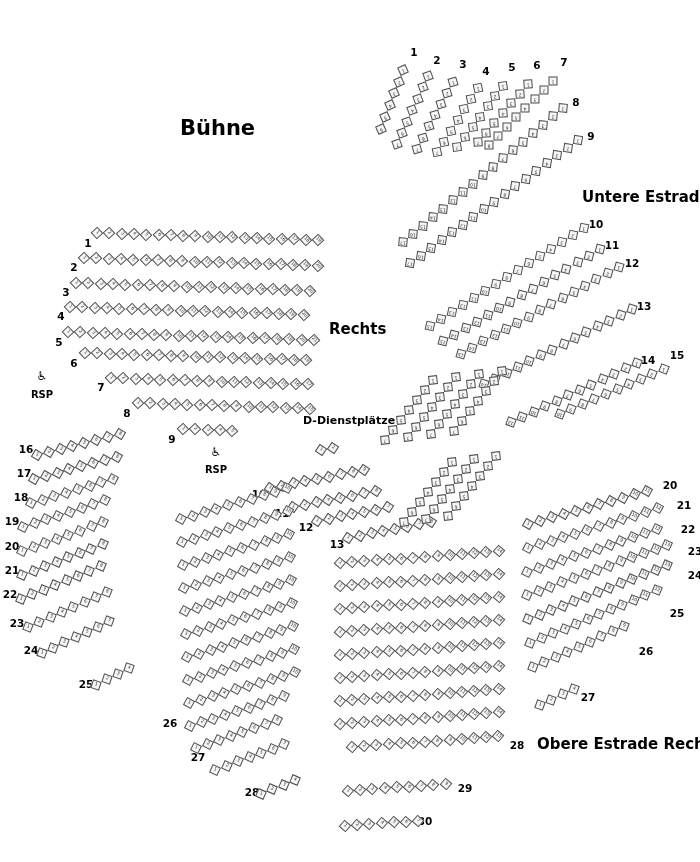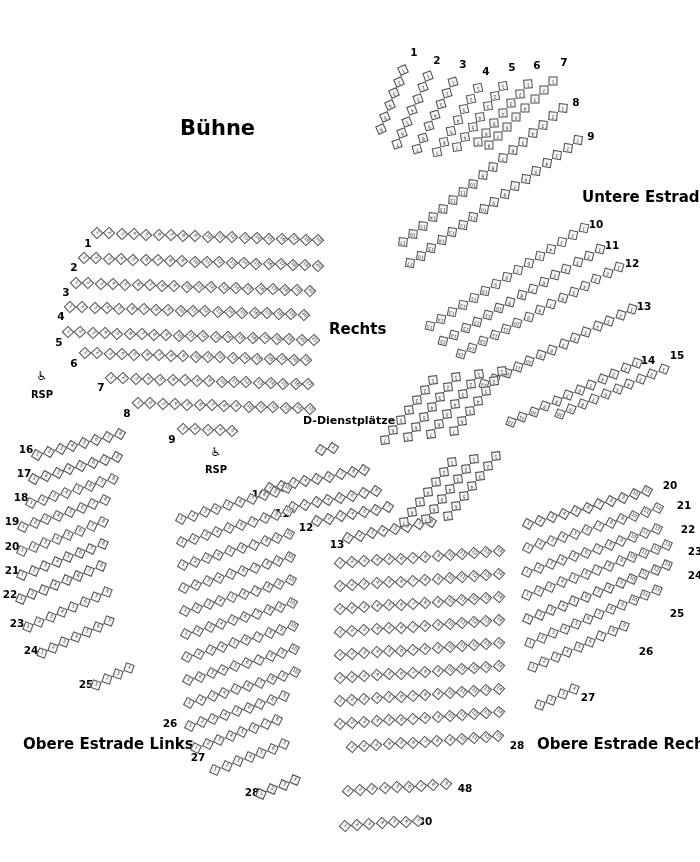--- a/index.html
+++ b/index.html
@@ -35,21 +35,20 @@
     transform:translate(-50%,-50%);white-space:nowrap;
   }
 </style>
 </head>
 <body>
 
 <div id="map">
   <span class="sec-label" id="lbl-stage">Bühne</span>
   <span class="sec-label" id="lbl-parkett">Rechts</span>
   <span class="sec-label" id="lbl-untere">Untere Estrade</span>
-  <span class="sec-label" id="lbl-obere-links">Obere Estrade Links</span>
   <span class="sec-label" id="lbl-obere-rechts">Obere Estrade Rechts</span>
   <span class="sec-label" id="lbl-dienst">D-Dienstplätze</span>
 <div>
       <span class="row-label" style="left: 88px; top: 243px;">1</span>
       <div class="seat" style="left: 97px; top: 233px; transform: translate(-50%, -50%) rotate(46.9deg); background: rgb(245, 245, 245); border-color: rgb(77, 77, 77);">1</div>
       <div class="seat" style="left: 109.3px; top: 233.4px; transform: translate(-50%, -50%) rotate(46.9deg); background: rgb(245, 245, 245); border-color: rgb(77, 77, 77);">2</div>
       <div class="seat" style="left: 121.6px; top: 233.8px; transform: translate(-50%, -50%) rotate(46.9deg); background: rgb(245, 245, 245); border-color: rgb(77, 77, 77);">3</div>
       <div class="seat" style="left: 133.9px; top: 234.2px; transform: translate(-50%, -50%) rotate(46.9deg); background: rgb(245, 245, 245); border-color: rgb(77, 77, 77);">4</div>
       <div class="seat" style="left: 146.2px; top: 234.6px; transform: translate(-50%, -50%) rotate(46.9deg); background: rgb(245, 245, 245); border-color: rgb(77, 77, 77);">5</div>
       <div class="seat" style="left: 158.5px; top: 235px; transform: translate(-50%, -50%) rotate(46.9deg); background: rgb(245, 245, 245); border-color: rgb(77, 77, 77);">6</div>
@@ -814,21 +813,21 @@
       <div class="seat" style="left: 388.6px; top: 744.3px; transform: translate(-50%, -50%) rotate(40.8deg); background: rgb(245, 245, 245); border-color: rgb(77, 77, 77);">4</div>
       <div class="seat" style="left: 400.8px; top: 743.4px; transform: translate(-50%, -50%) rotate(40.8deg); background: rgb(245, 245, 245); border-color: rgb(77, 77, 77);">5</div>
       <div class="seat" style="left: 413px; top: 742.5px; transform: translate(-50%, -50%) rotate(40.8deg); background: rgb(245, 245, 245); border-color: rgb(77, 77, 77);">6</div>
       <div class="seat" style="left: 425.2px; top: 741.6px; transform: translate(-50%, -50%) rotate(40.8deg); background: rgb(245, 245, 245); border-color: rgb(77, 77, 77);">7</div>
       <div class="seat" style="left: 437.4px; top: 740.7px; transform: translate(-50%, -50%) rotate(40.8deg); background: rgb(245, 245, 245); border-color: rgb(77, 77, 77);">8</div>
       <div class="seat" style="left: 449.6px; top: 739.8px; transform: translate(-50%, -50%) rotate(40.8deg); background: rgb(245, 245, 245); border-color: rgb(77, 77, 77);">9</div>
       <div class="seat" style="left: 461.8px; top: 738.9px; transform: translate(-50%, -50%) rotate(40.8deg); background: rgb(245, 245, 245); border-color: rgb(77, 77, 77);">10</div>
       <div class="seat" style="left: 474px; top: 738px; transform: translate(-50%, -50%) rotate(40.8deg); background: rgb(245, 245, 245); border-color: rgb(77, 77, 77);">11</div>
       <div class="seat" style="left: 486.2px; top: 737.1px; transform: translate(-50%, -50%) rotate(40.8deg); background: rgb(245, 245, 245); border-color: rgb(77, 77, 77);">12</div>
       <div class="seat" style="left: 498.4px; top: 736.2px; transform: translate(-50%, -50%) rotate(40.8deg); background: rgb(245, 245, 245); border-color: rgb(77, 77, 77);">13</div>
-      <span class="row-label" style="left: 465px; top: 788px;">48</span>
+      <span class="row-label" style="left: 465px; top: 788px;">29</span>
       <div class="seat" style="left: 348px; top: 791px; transform: translate(-50%, -50%) rotate(40.8deg); background: rgb(245, 245, 245); border-color: rgb(77, 77, 77);">1</div>
       <div class="seat" style="left: 360.2px; top: 790.1px; transform: translate(-50%, -50%) rotate(40.8deg); background: rgb(245, 245, 245); border-color: rgb(77, 77, 77);">2</div>
       <div class="seat" style="left: 372.4px; top: 789.2px; transform: translate(-50%, -50%) rotate(40.8deg); background: rgb(245, 245, 245); border-color: rgb(77, 77, 77);">3</div>
       <div class="seat" style="left: 384.6px; top: 788.3px; transform: translate(-50%, -50%) rotate(40.8deg); background: rgb(245, 245, 245); border-color: rgb(77, 77, 77);">4</div>
       <div class="seat" style="left: 396.8px; top: 787.4px; transform: translate(-50%, -50%) rotate(40.8deg); background: rgb(245, 245, 245); border-color: rgb(77, 77, 77);">5</div>
       <div class="seat" style="left: 409px; top: 786.5px; transform: translate(-50%, -50%) rotate(40.8deg); background: rgb(245, 245, 245); border-color: rgb(77, 77, 77);">6</div>
       <div class="seat" style="left: 421.2px; top: 785.6px; transform: translate(-50%, -50%) rotate(40.8deg); background: rgb(245, 245, 245); border-color: rgb(77, 77, 77);">7</div>
       <div class="seat" style="left: 433.4px; top: 784.7px; transform: translate(-50%, -50%) rotate(40.8deg); background: rgb(245, 245, 245); border-color: rgb(77, 77, 77);">8</div>
       <div class="seat" style="left: 445.6px; top: 783.8px; transform: translate(-50%, -50%) rotate(40.8deg); background: rgb(245, 245, 245); border-color: rgb(77, 77, 77);">9</div>
       <span class="row-label" style="left: 425px; top: 821px;">30</span>

